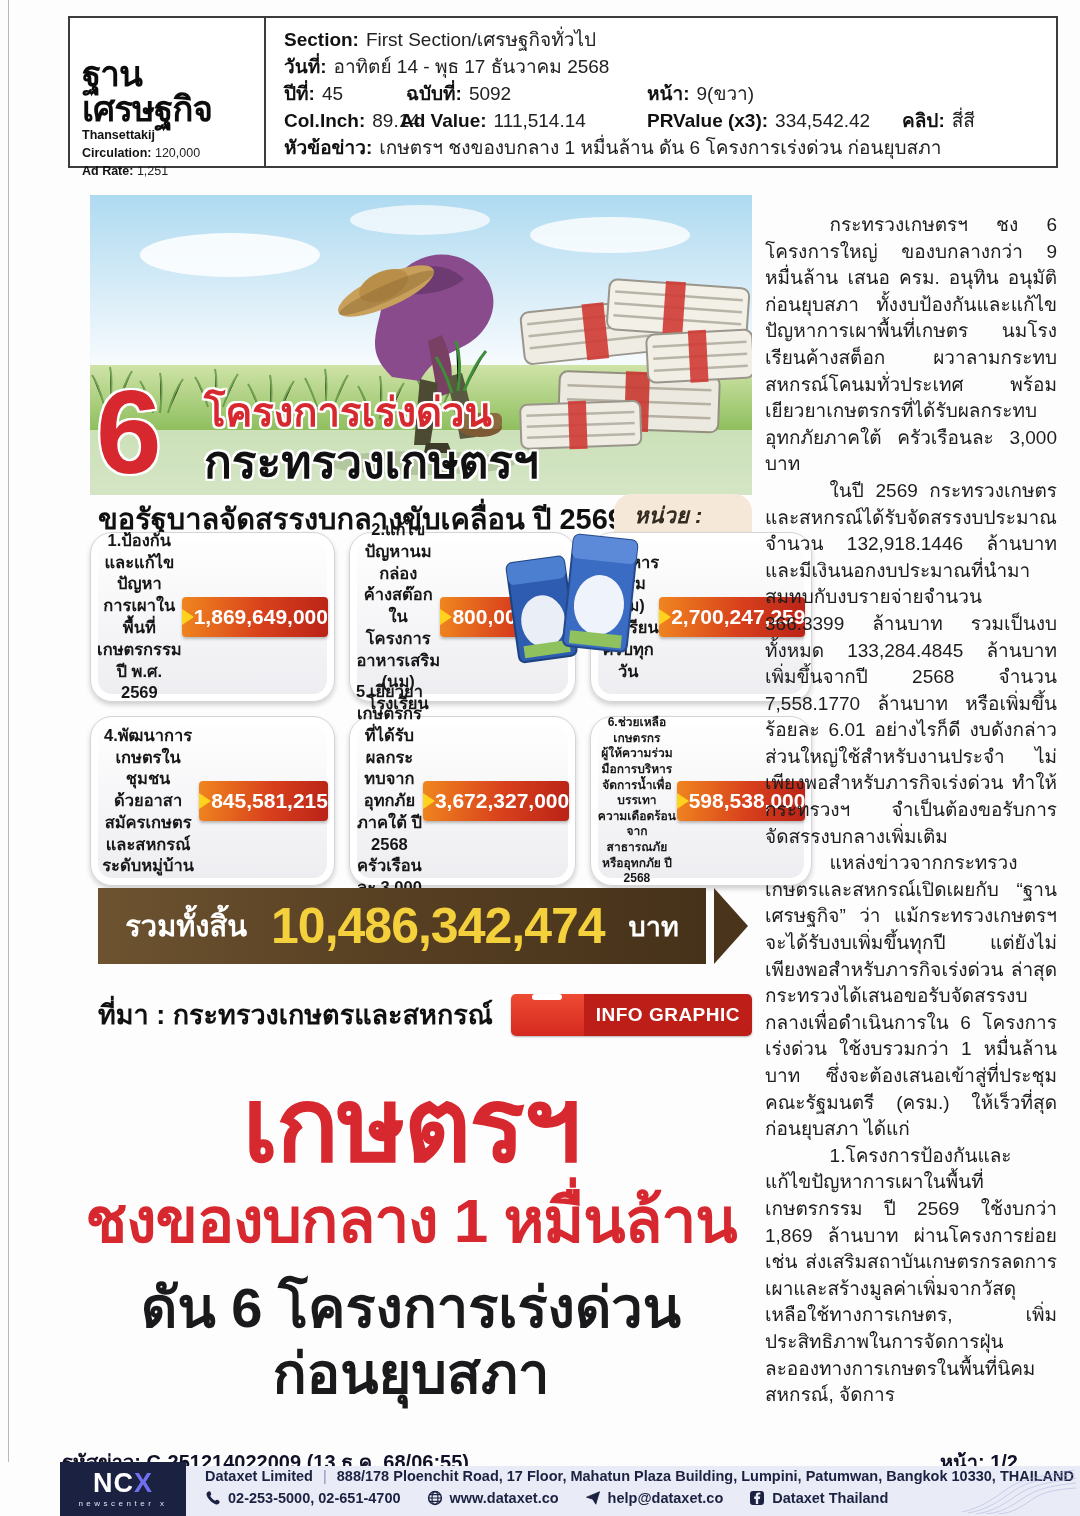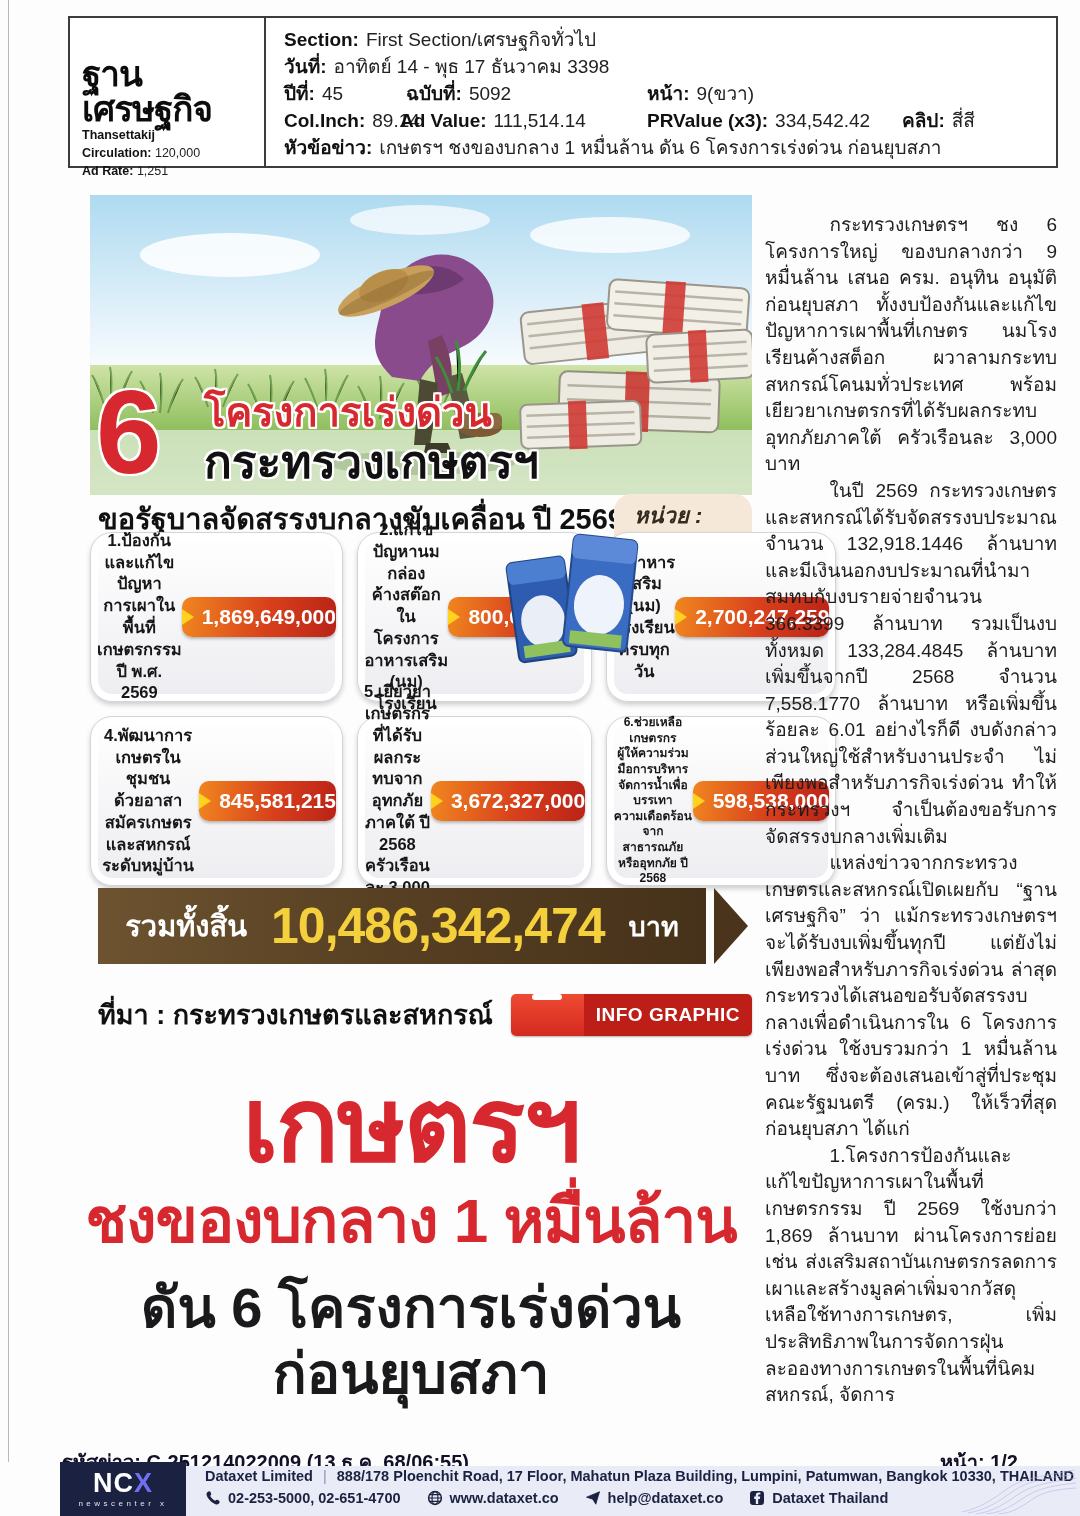--- a/index.html
+++ b/index.html
@@ -34,22 +34,22 @@
   .unit-pill{left:524px;top:299px;background:#f5e8d8;border-radius:18px;padding:4px 20px;
              font-size:22px;font-weight:800;font-style:italic;color:#332a20;}
 
   .cards{left:0;top:337px;width:662px;display:grid;grid-template-columns:repeat(3,1fr);grid-auto-rows:170px;gap:14px;}
   .card{background:linear-gradient(#ffffff,#ededf1);border:1px solid #d4d4da;border-radius:22px;
         box-shadow:inset 0 0 0 7px #fff,0 3px 5px rgba(0,0,0,.18);
         display:flex;flex-direction:row;justify-content:space-between;align-items:center;
         padding:14px 6px 14px;box-sizing:border-box;}
   .card-title{font-size:16.5px;font-weight:800;color:#161616;text-align:center;line-height:1.32;white-space:pre-line;}
   .card-title.small{font-size:12px;line-height:1.3;}
-  .amount-pill{display:flex;align-items:center;justify-content:center;gap:8px;width:90%;height:40px;
-               border-radius:10px;background:linear-gradient(96deg,#f0861f,#d8401c 55%,#ba2317);
+  .amount-pill{display:flex;align-items:center;justify-content:center;width:90%;height:40px;
+               border-radius:4px;background:linear-gradient(96deg,#f0861f,#d8401c 55%,#ba2317);
                box-shadow:0 2px 3px rgba(0,0,0,.25);}
   .amount-pill .tri{width:0;height:0;border-top:8px solid transparent;border-bottom:8px solid transparent;border-left:12px solid #ffd21e;}
   .amount-pill .amt{color:#fff;font-weight:800;font-size:21px;letter-spacing:0;}
   .milk-svg{left:414px;top:330px;width:136px;height:150px;z-index:5;}
 
   .total-bar{left:8px;top:693px;width:608px;height:76px;background:linear-gradient(90deg,#6d5330,#584023 45%,#46321a);
              display:flex;align-items:center;justify-content:center;gap:24px;}
   .total-label{color:#fff;font-size:29px;font-weight:800;}
   .total-amt{color:#f4d03d;font-size:50px;font-weight:900;letter-spacing:-1px;}
   .total-unit{color:#fff;font-size:27px;font-weight:800;}
@@ -106,21 +106,21 @@
     <div class="spacer"></div>
     <div class="small-line"><span class="fl">Thansettakij</span></div>
     <div class="small-line"><span class="fl">Circulation:</span> <span>120,000</span></div>
     <div class="small-line"><span class="fl">Ad Rate:</span> <span>1,251</span></div>
   </div>
   <div class="meta-right">
     <div class="mrow">
       <span class="fl">Section:</span><span class="fv">First Section/เศรษฐกิจทั่วไป</span>
     </div>
     <div class="mrow">
-      <span class="fl">วันที่:</span><span class="fv">อาทิตย์ 14 - พุธ 17 ธันวาคม 3398</span>
+      <span class="fl">วันที่:</span><span class="fv">อาทิตย์ 14 - พุธ 17 ธันวาคม 2568</span>
     </div>
     <div class="mrow">
       <span class="pos" style="left:0;"><span class="fl">ปีที่:</span><span class="fv">45</span></span>
       <span class="pos" style="left:122px;"><span class="fl">ฉบับที่:</span><span class="fv">5092</span></span>
       <span class="pos" style="left:363px;"><span class="fl">หน้า:</span><span class="fv">9(ขวา)</span></span>
     </div>
     <div class="mrow">
       <span class="pos" style="left:0;"><span class="fl">Col.Inch:</span><span class="fv">89.14</span></span>
       <span class="pos" style="left:116px;"><span class="fl">Ad Value:</span><span class="fv">111,514.14</span></span>
       <span class="pos" style="left:363px;"><span class="fl">PRValue (x3):</span><span class="fv">334,542.42</span></span>

